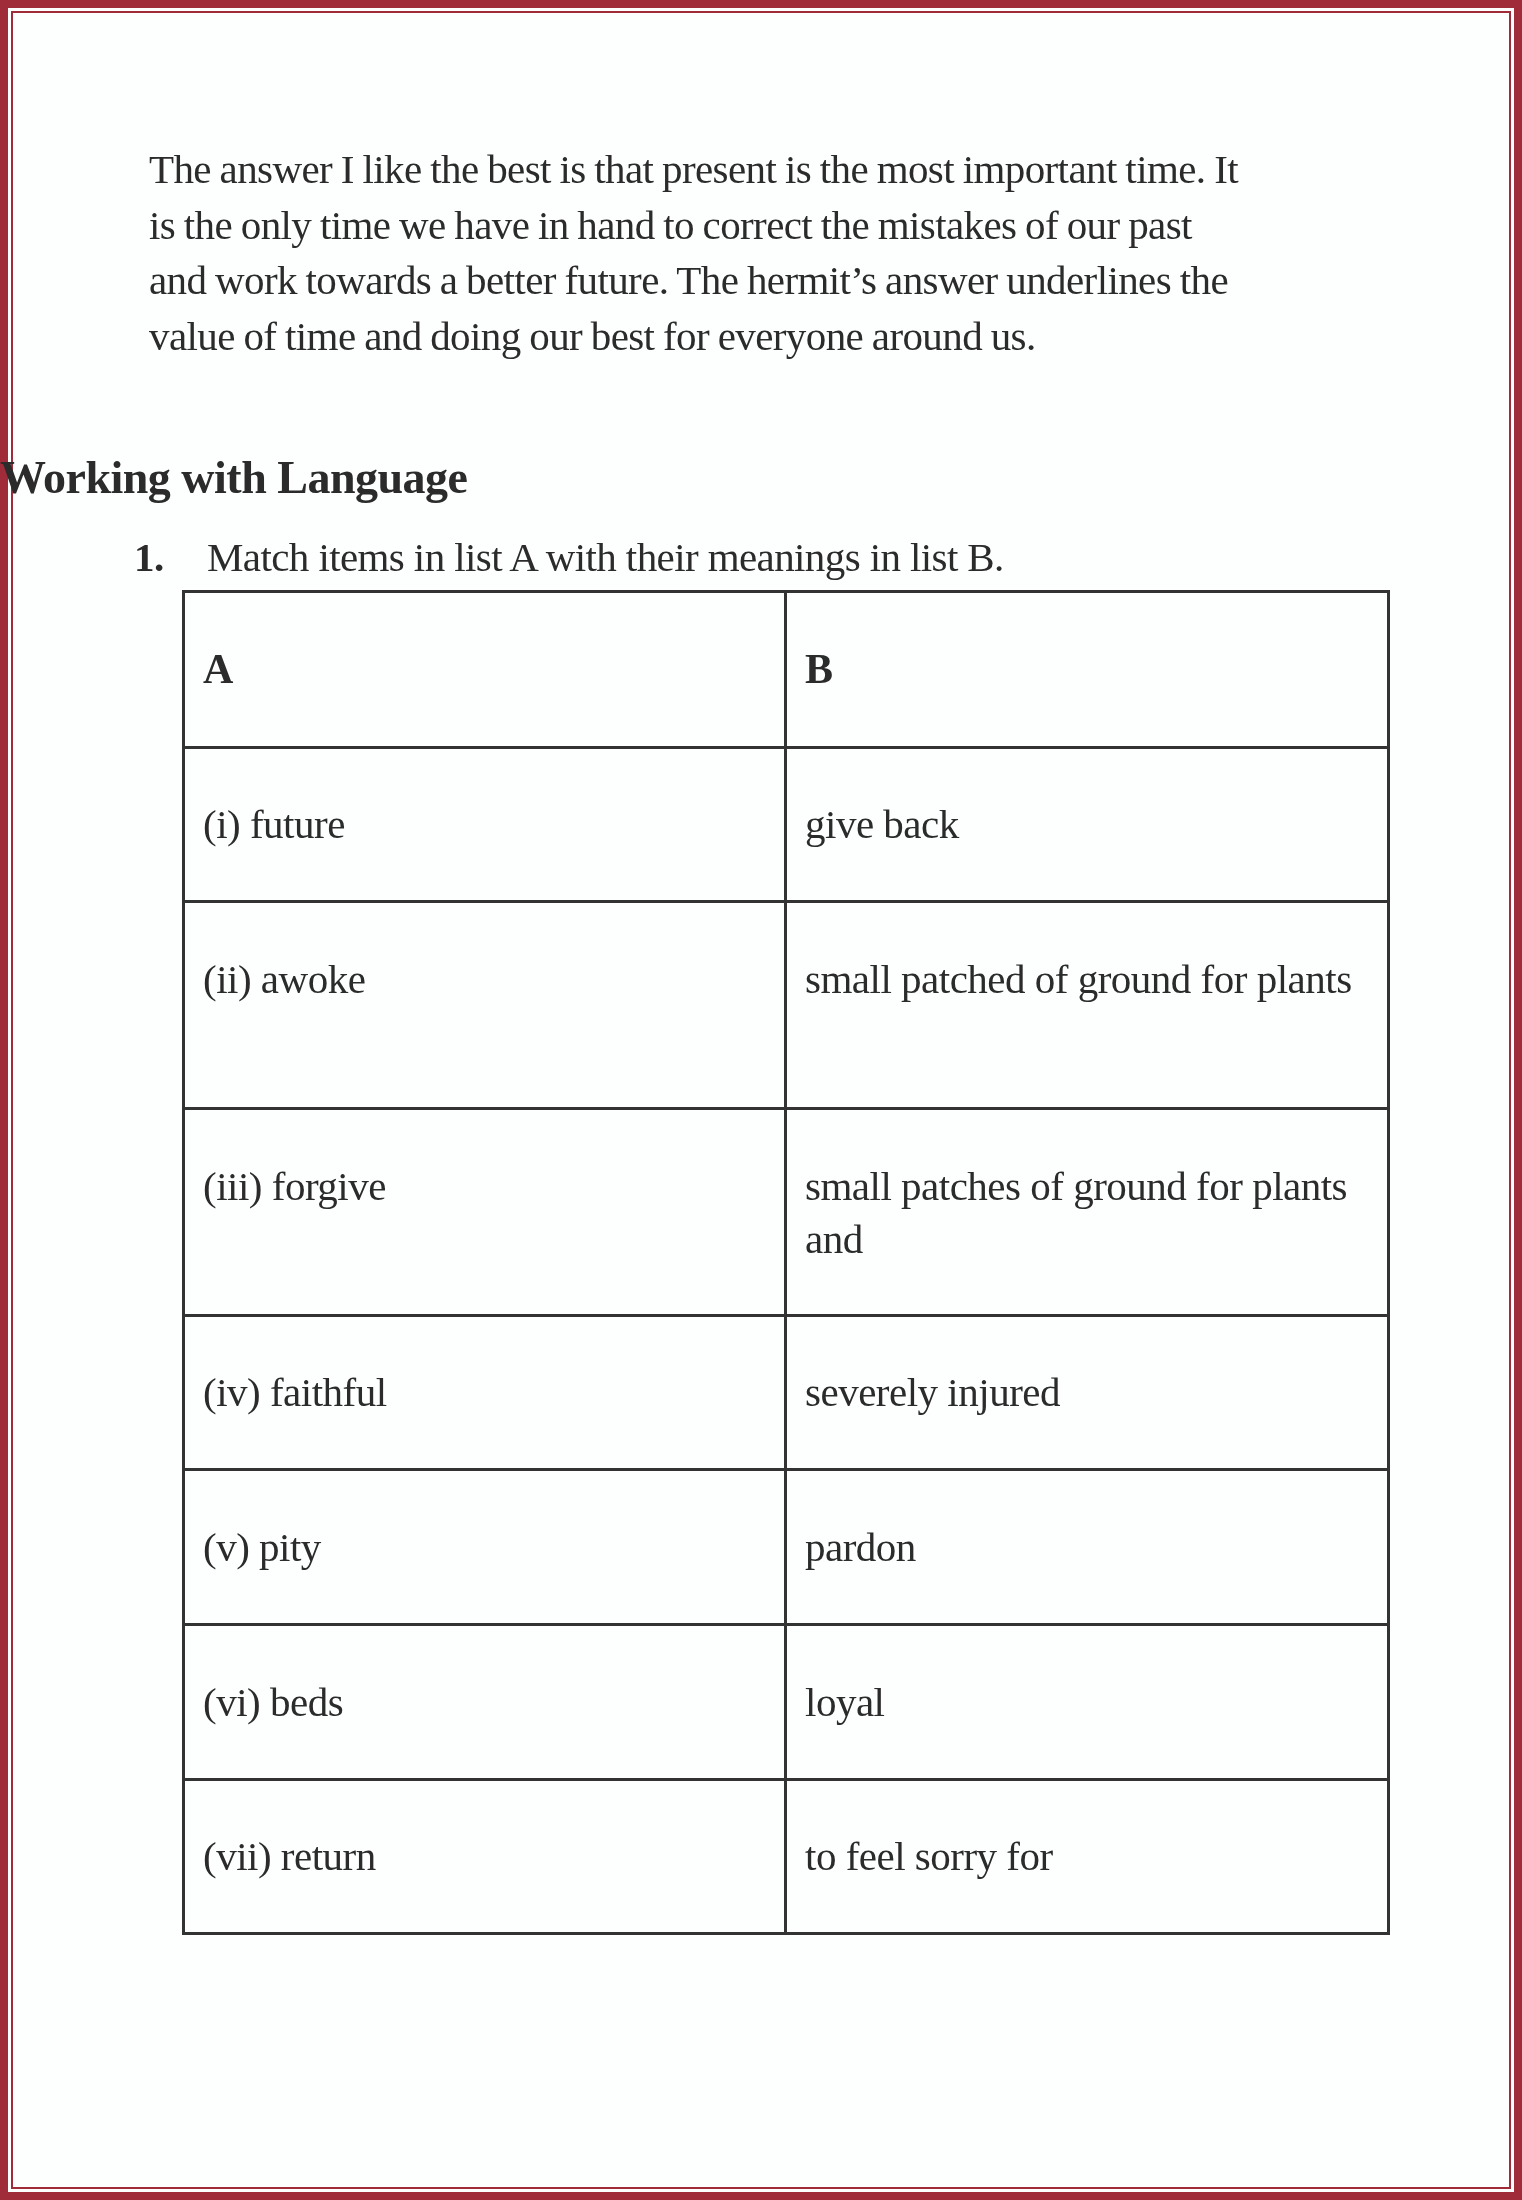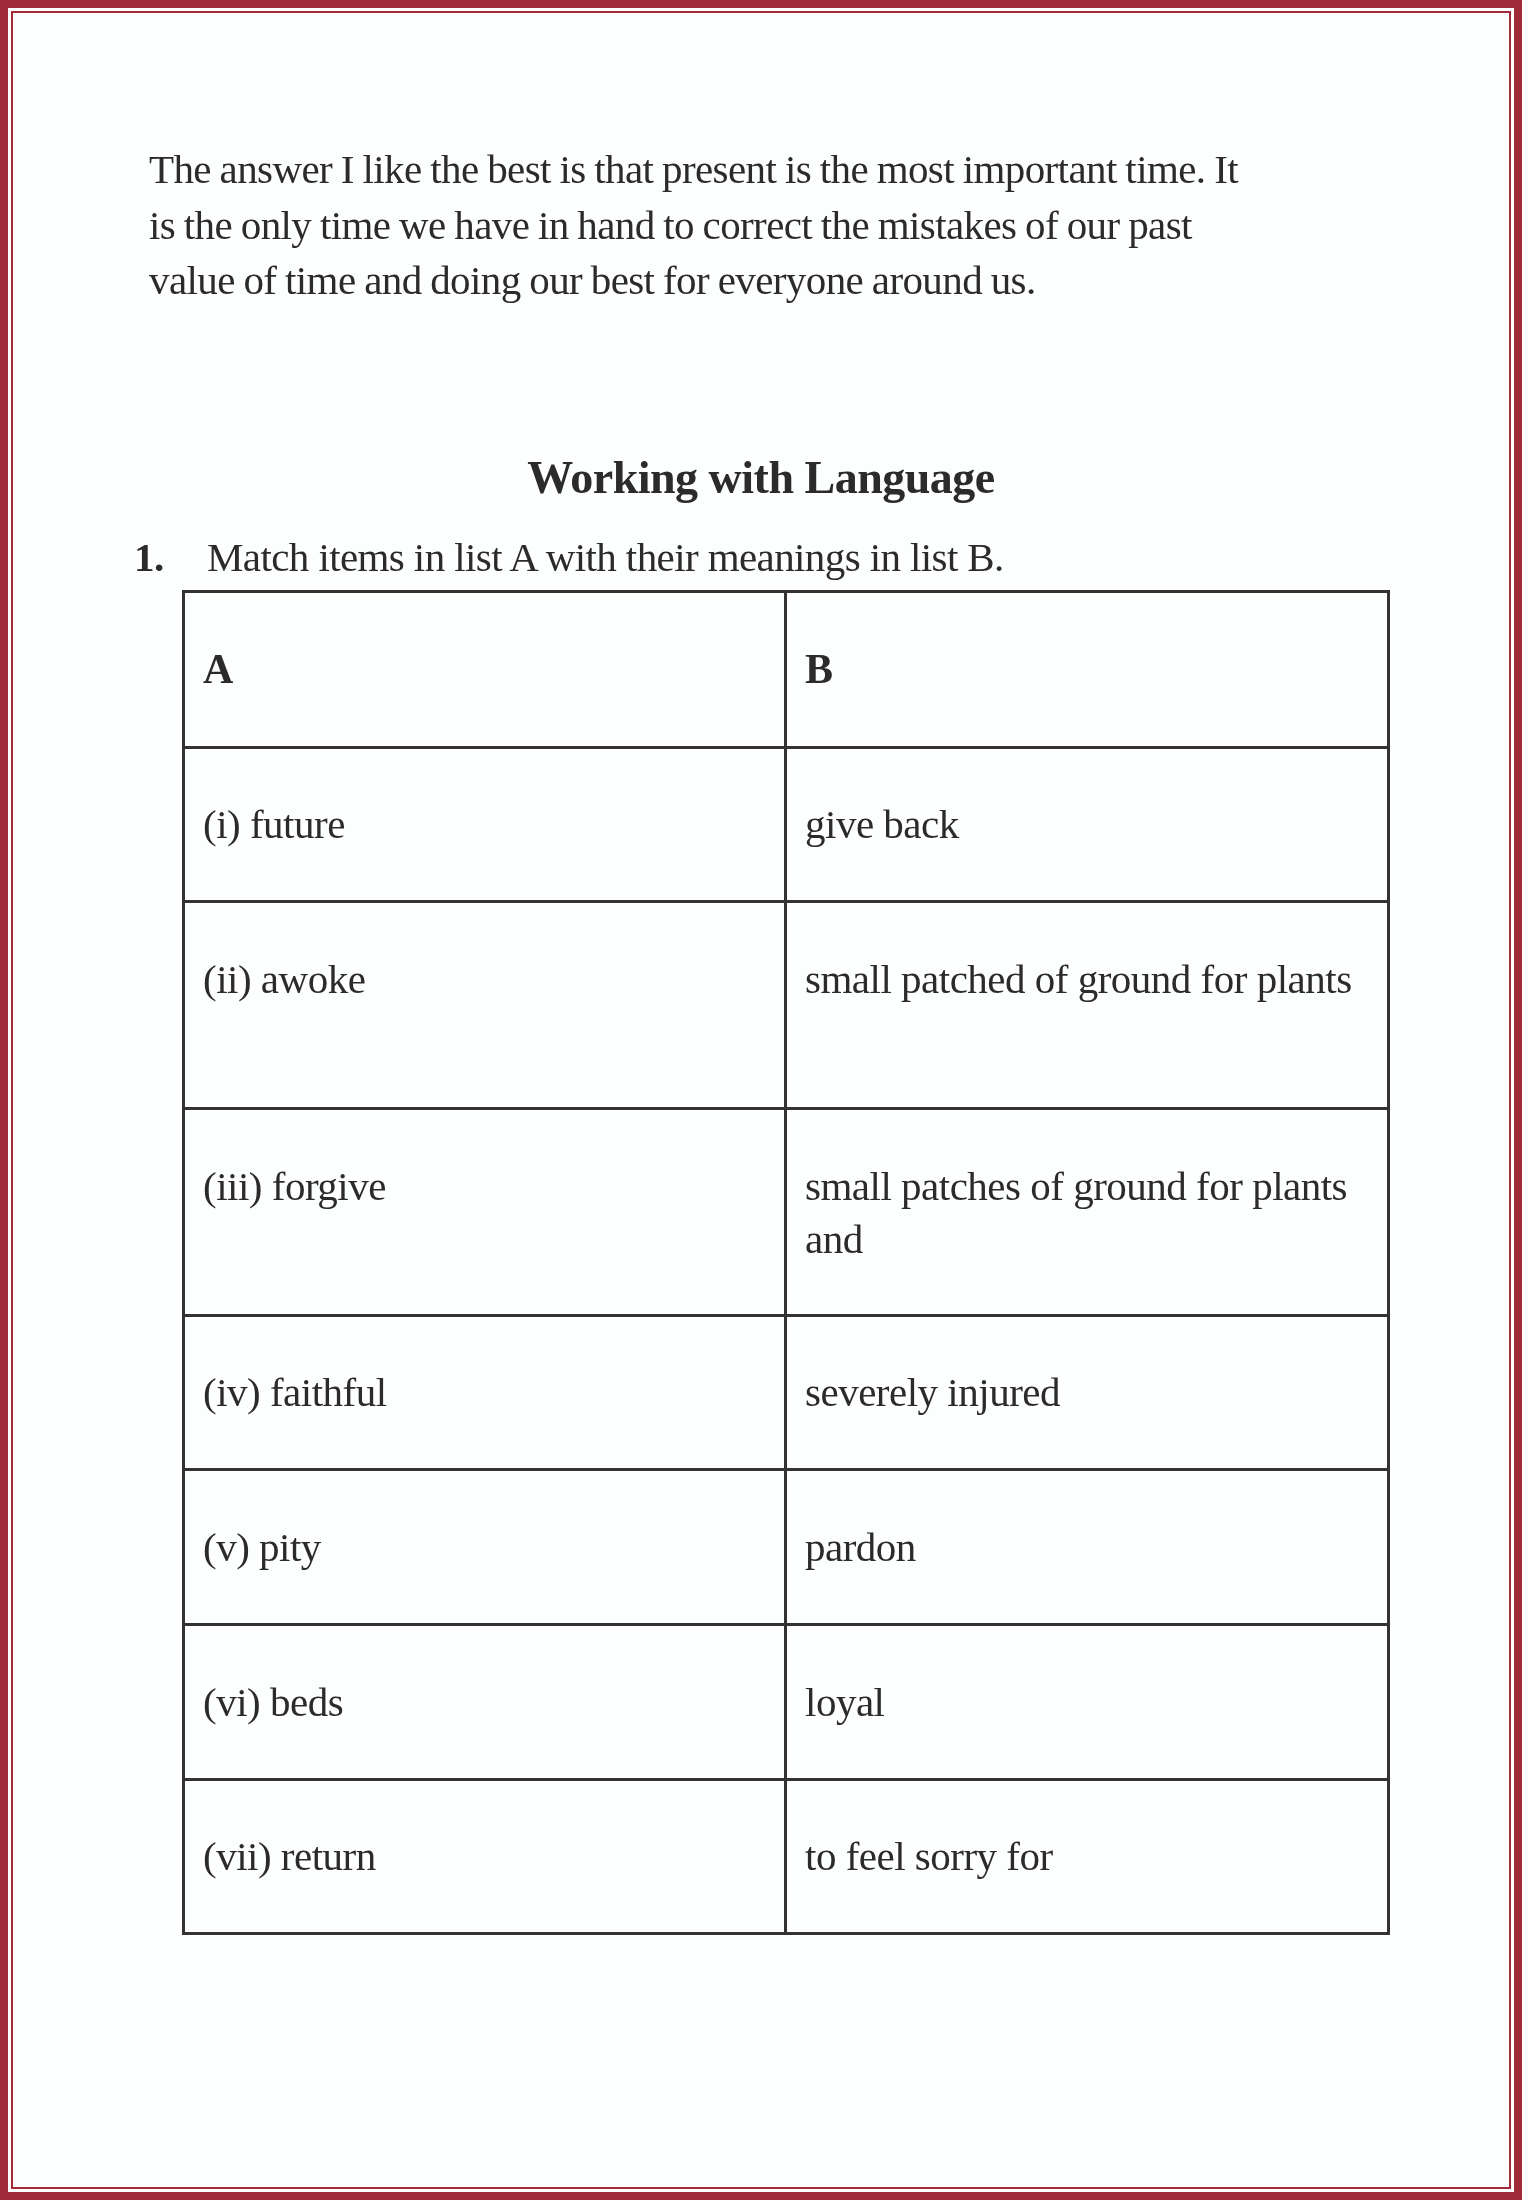--- a/index.html
+++ b/index.html
@@ -20,21 +20,21 @@
   .para {
     position: absolute; left: 133px; top: 126px; width: 1240px;
     font-size: 41px; line-height: 55.5px; margin: 16px;
     text-align: justify;
     letter-spacing: -0.6px; word-spacing: -1px;
   }
   .para .line { display: block; white-space: nowrap; }
   .para .line.j { text-align: justify; text-align-last: justify; }
   .heading {
     position: absolute; left: 0; width: 1522px; top: 450px;
-    text-align: center; font-weight: bold; font-size: 46px;
+    text-align: left; font-weight: bold; font-size: 46px;
     line-height: 56px; margin: 0; letter-spacing: -0.5px;
     padding-left: 0;
   }
   .heading span { display: inline-block; transform: translateX(0px); }
   .question {
     position: absolute; left: 134px; top: 532px; font-size: 41px; line-height: 50px;
     white-space: nowrap; letter-spacing: -0.6px;
   }
   .question .num { font-weight: bold; display: inline-block; width: 73px; }
   table.match {
@@ -54,20 +54,21 @@
 </style>
 </head>
 <body>
 
 <div class="frame-outer"></div>
 <div class="frame-inner"></div>
 
 <div class="para">
   <span class="line j" style="display: block; width: 1089px;">The answer I like the best is that present is the most important time. It</span>
   <span class="line" style="display: block; width: 1043px;">is the only time we have in hand to correct the mistakes of our past</span>
+  <span class="line j" style="display: block; width: 1079px;">and work towards a better future. The hermit’s answer underlines the</span>
   <span class="line" style="display: block; width: 887px;">value of time and doing our best for everyone around us.</span>
 </div>
 
 <h2 class="heading">
   <span>Working with Language</span>
 </h2>
 
 <div class="question">
   <span class="num">1.</span><span>Match items in list A with their meanings in list B.</span>
 </div>

